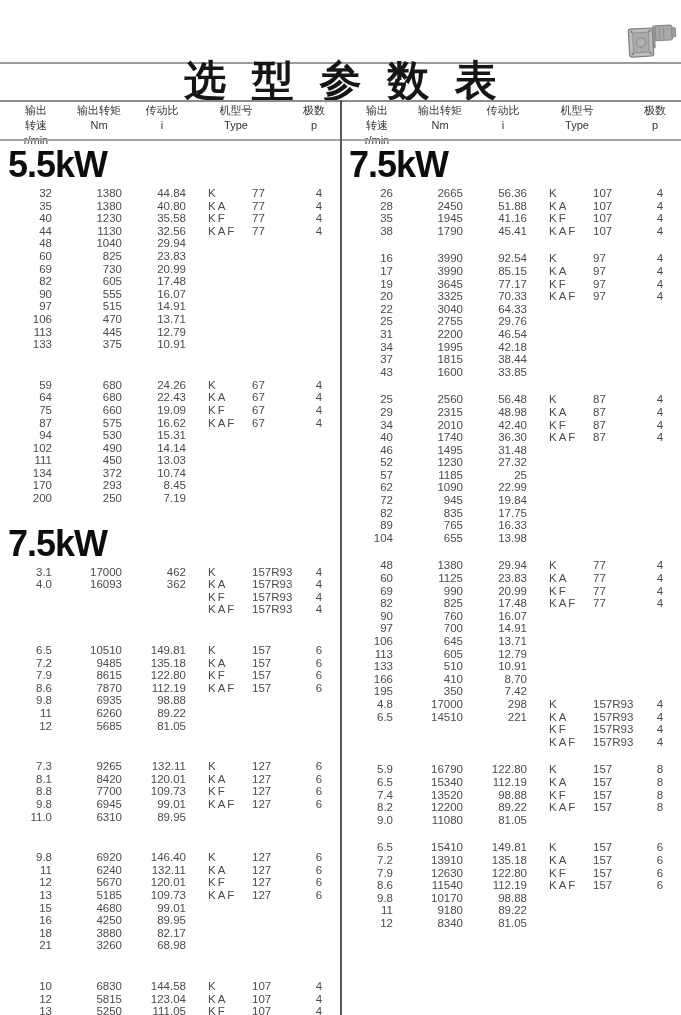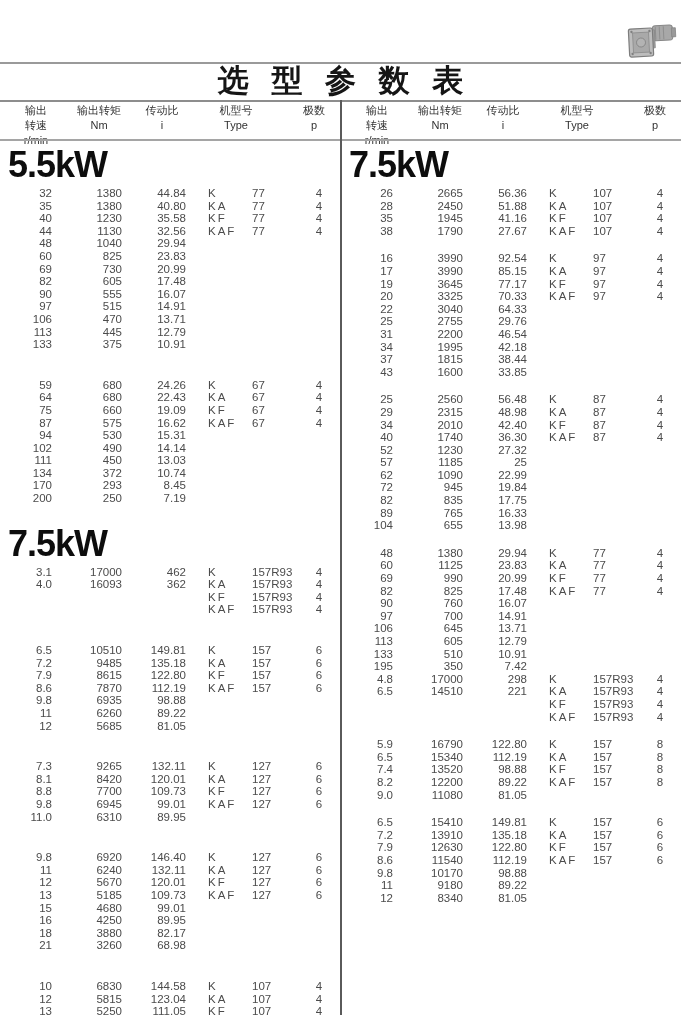--- a/index.html
+++ b/index.html
@@ -11,21 +11,21 @@
   .rule{position:absolute;left:0;width:681px;background:#9a9a9a;}
   .rule-top{top:62px;height:2px;}
   .rule-title{top:100px;height:2px;background:#8d8d8d;}
   .rule-header{top:139px;height:2px;background:#a5a5a5;}
   
   .vdivider{position:absolute;left:340px;top:100px;width:2px;height:915px;background:#5a5a5a;}
   
   .title{
     position:absolute;top:61px;left:0;width:681px;height:39px;
     display:flex;align-items:center;justify-content:center;
-    font-size:31px;font-weight:bold;color:#151515;letter-spacing:7px;padding-left:7px;box-sizing:border-box;
+    font-size:42px;font-weight:bold;color:#151515;letter-spacing:7px;padding-left:7px;box-sizing:border-box;
   }
   
   .photo{position:absolute;top:18px;right:2px;width:56px;height:48px;}
   
   .headers{position:absolute;top:103px;left:0;width:681px;display:flex;}
   .half{width:341px;box-sizing:border-box;}
   .half.rightside{width:340px;}
   .hgrid{display:grid;grid-template-columns:44px 70px 64px 22px 36px 58px 34px;padding-left:8px;}
   .hcell{font-size:11px;color:#333;text-align:center;line-height:15px;}
   .h-speed{grid-column:1;padding-left:12px;}
@@ -688,21 +688,21 @@
               <span class="cell c-torque">1945</span>
               <span class="cell c-ratio">41.16</span>
               <span class="cell c-gap"></span>
               <span class="cell c-prefix">KF</span>
               <span class="cell c-size">107</span>
               <span class="cell c-poles">4</span>
             </div>
             <div class="row">
               <span class="cell c-speed">38</span>
               <span class="cell c-torque">1790</span>
-              <span class="cell c-ratio">27.67</span>
+              <span class="cell c-ratio">45.41</span>
               <span class="cell c-gap"></span>
               <span class="cell c-prefix">KAF</span>
               <span class="cell c-size">107</span>
               <span class="cell c-poles">4</span>
             </div>
           </div>
           <div class="block">
             <div class="row">
               <span class="cell c-speed">16</span>
               <span class="cell c-torque">3990</span>
@@ -825,20 +825,29 @@
             <div class="row">
               <span class="cell c-speed">40</span>
               <span class="cell c-torque">1740</span>
               <span class="cell c-ratio">36.30</span>
               <span class="cell c-gap"></span>
               <span class="cell c-prefix">KAF</span>
               <span class="cell c-size">87</span>
               <span class="cell c-poles">4</span>
             </div>
             <div class="row">
+              <span class="cell c-speed">46</span>
+              <span class="cell c-torque">1495</span>
+              <span class="cell c-ratio">31.48</span>
+              <span class="cell c-gap"></span>
+              <span class="cell c-prefix"></span>
+              <span class="cell c-size"></span>
+              <span class="cell c-poles"></span>
+            </div>
+            <div class="row">
               <span class="cell c-speed">52</span>
               <span class="cell c-torque">1230</span>
               <span class="cell c-ratio">27.32</span>
               <span class="cell c-gap"></span>
               <span class="cell c-prefix"></span>
               <span class="cell c-size"></span>
               <span class="cell c-poles"></span>
             </div>
             <div class="row">
               <span class="cell c-speed">57</span>
@@ -965,20 +974,29 @@
               <span class="cell c-ratio">12.79</span>
               <span class="cell c-gap"></span>
               <span class="cell c-prefix"></span>
               <span class="cell c-size"></span>
               <span class="cell c-poles"></span>
             </div>
             <div class="row">
               <span class="cell c-speed">133</span>
               <span class="cell c-torque">510</span>
               <span class="cell c-ratio">10.91</span>
+              <span class="cell c-gap"></span>
+              <span class="cell c-prefix"></span>
+              <span class="cell c-size"></span>
+              <span class="cell c-poles"></span>
+            </div>
+            <div class="row">
+              <span class="cell c-speed">166</span>
+              <span class="cell c-torque">410</span>
+              <span class="cell c-ratio">8.70</span>
               <span class="cell c-gap"></span>
               <span class="cell c-prefix"></span>
               <span class="cell c-size"></span>
               <span class="cell c-poles"></span>
             </div>
             <div class="row">
               <span class="cell c-speed">195</span>
               <span class="cell c-torque">350</span>
               <span class="cell c-ratio">7.42</span>
               <span class="cell c-gap"></span>

